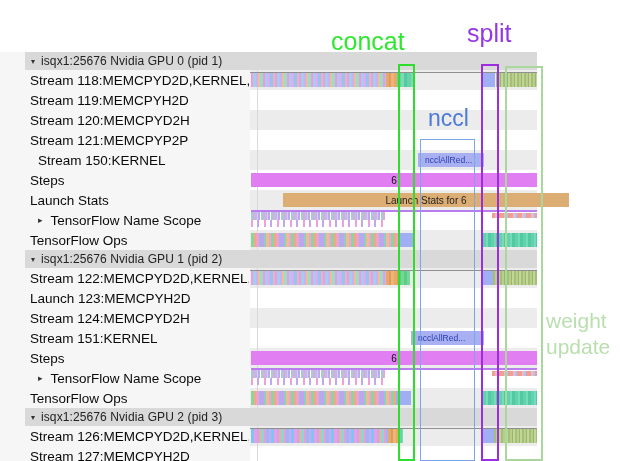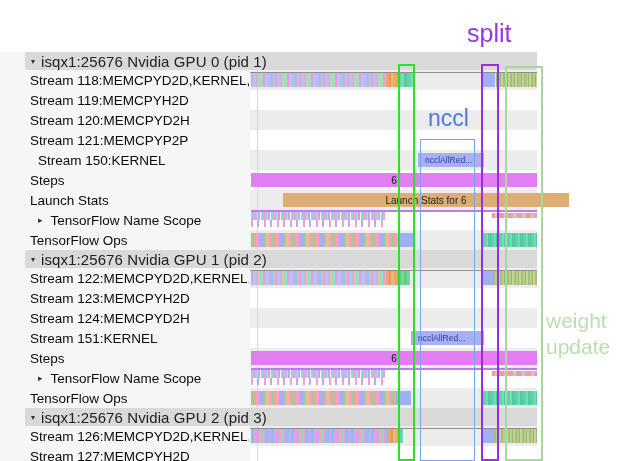--- a/index.html
+++ b/index.html
@@ -6,21 +6,21 @@
   #stage{position:relative;width:622px;height:461px;overflow:hidden;background:#fff;
          font-family:"Liberation Sans",sans-serif;}
   .abs{position:absolute;}
   #panel-bg{left:0;top:52px;width:250px;height:409px;background:#f6f6f6;}
   .row-stripe{left:250px;width:287px;}
   .stripe-gray{background:#ececec;}
   .stripe-white{background:#ffffff;}
   .grid-line{left:257px;top:52px;width:1px;height:409px;background:#d9d9d9;}
   .header-band{left:25px;width:512px;height:18px;background:#d9d9d9;display:flex;align-items:center;}
   .header-band .arrow{font-size:8px;color:#333;margin-left:6px;width:10px;}
-  .header-band .title{font-size:15px;color:#222;letter-spacing:0.1px;}
+  .header-band .title{font-size:12px;color:#222;letter-spacing:0.1px;}
   .header-underline{left:250px;width:287px;height:1px;background:#8f8f8f;}
   .row-label{left:30px;height:20px;display:flex;align-items:center;font-size:13.5px;
              color:#0a0a0a;white-space:nowrap;max-width:219px;overflow:hidden;}
   .row-label .exp-arrow{font-size:9px;color:#333;margin-right:8px;margin-left:8px;}
   .seg{height:14px;}
   .seg-stripes-a{background:repeating-linear-gradient(90deg,#f09ae0 0 2px,#9fd0f0 2px 5px,#c9b2f2 5px 7px,#f2bd94 7px 9px,#98dfc8 9px 12px,#ef9ad8 12px 14px,#b2c6f5 14px 17px,#e0a8ee 17px 19px,#8fc8ef 19px 22px,#f0b0c4 22px 24px);}
   .seg-stripes-b{background:repeating-linear-gradient(90deg,#90d49c 0 3px,#f0a886 3px 5px,#f2a2c6 5px 8px,#9cb6f2 8px 10px,#c8a0f0 10px 13px,#84d2c2 13px 15px,#f0bc8e 15px 18px,#ef9ede 18px 20px);}
   .seg-stripes-c{background:repeating-linear-gradient(90deg,#7ec6f2 0 3px,#ef9ce8 3px 6px,#bcaaf5 6px 8px,#f5b08a 8px 10px,#8ad6da 10px 13px,#f09ad2 13px 15px,#9ab8f7 15px 18px,#d0a8f2 18px 20px);}
   .seg-stripes-orange{background:repeating-linear-gradient(90deg,#e8a868 0 3px,#dc9c5c 3px 5px,#f0b478 5px 8px);}
   .seg-teal{background:repeating-linear-gradient(90deg,#66d2a8 0 4px,#78dcb4 4px 7px,#5ac89e 7px 10px);}
@@ -129,21 +129,21 @@
       <div class="abs header-underline" style="top: 270px;"></div>
       <div class="abs row-label" style="top: 268px;">
         <span>Stream 122:MEMCPYD2D,KERNEL,MI</span>
       </div>
       <div class="abs seg seg-stripes-a" style="left: 251px; top: 271px; width: 135px;"></div>
       <div class="abs seg seg-stripes-orange" style="left: 386px; top: 271px; width: 12px;"></div>
       <div class="abs seg seg-teal-green" style="left: 398px; top: 271px; width: 12px;"></div>
       <div class="abs seg seg-periwinkle" style="left: 483px; top: 271px; width: 10px;"></div>
       <div class="abs seg seg-avocado" style="left: 493px; top: 271px; width: 44px;"></div>
       <div class="abs row-label" style="top: 288px;">
-        <span>Stream 123:MEMCPYH2D</span>
+        <span>Launch 123:MEMCPYH2D</span>
       </div>
       <div class="abs row-label" style="top: 308px;">
         <span>Stream 124:MEMCPYD2H</span>
       </div>
       <div class="abs row-label" style="top: 328px;">
         <span>Stream 151:KERNEL</span>
       </div>
       <div class="abs seg seg-nccl-bar" style="left: 411px; top: 331px; width: 73px;">
         <span>ncclAllRed...</span>
       </div>
@@ -179,17 +179,18 @@
       <div class="abs seg seg-teal" style="left: 398px; top: 429px; width: 5px;"></div>
       <div class="abs seg seg-periwinkle" style="left: 483px; top: 429px; width: 11px;"></div>
       <div class="abs seg seg-avocado" style="left: 494px; top: 429px; width: 43px;"></div>
       <div class="abs row-label" style="top: 446px;">
         <span>Stream 127:MEMCPYH2D</span>
       </div>
       <div class="abs obox" style="left: 398px; top: 64px; width: 17px; height: 397px; border: 2px solid rgb(47, 221, 47);"></div>
       <div class="abs obox" style="left: 481px; top: 64px; width: 18px; height: 397px; border: 2px solid rgb(155, 47, 224);"></div>
       <div class="abs obox" style="left: 505px; top: 66px; width: 38px; height: 395px; border: 2px solid rgb(170, 215, 157);"></div>
       <div class="abs obox" style="left: 420px; top: 139px; width: 55px; height: 322px; border: 1.5px solid rgb(122, 166, 232);"></div>
+      <div class="abs annotation" style="left: 331px; top: 26px; color: rgb(47, 231, 47); font-size: 25px;">concat</div>
       <div class="abs annotation" style="left: 428px; top: 104px; color: rgb(77, 121, 215); font-size: 23px;">nccl</div>
       <div class="abs annotation" style="left: 467px; top: 18px; color: rgb(149, 55, 227); font-size: 25px;">split</div>
       <div class="abs annotation" style="left: 546px; top: 308px; color: rgb(185, 223, 174); font-size: 21px;"><div>weight</div><div>update</div></div>
     </div>
 </div>
 
 </body></html>

